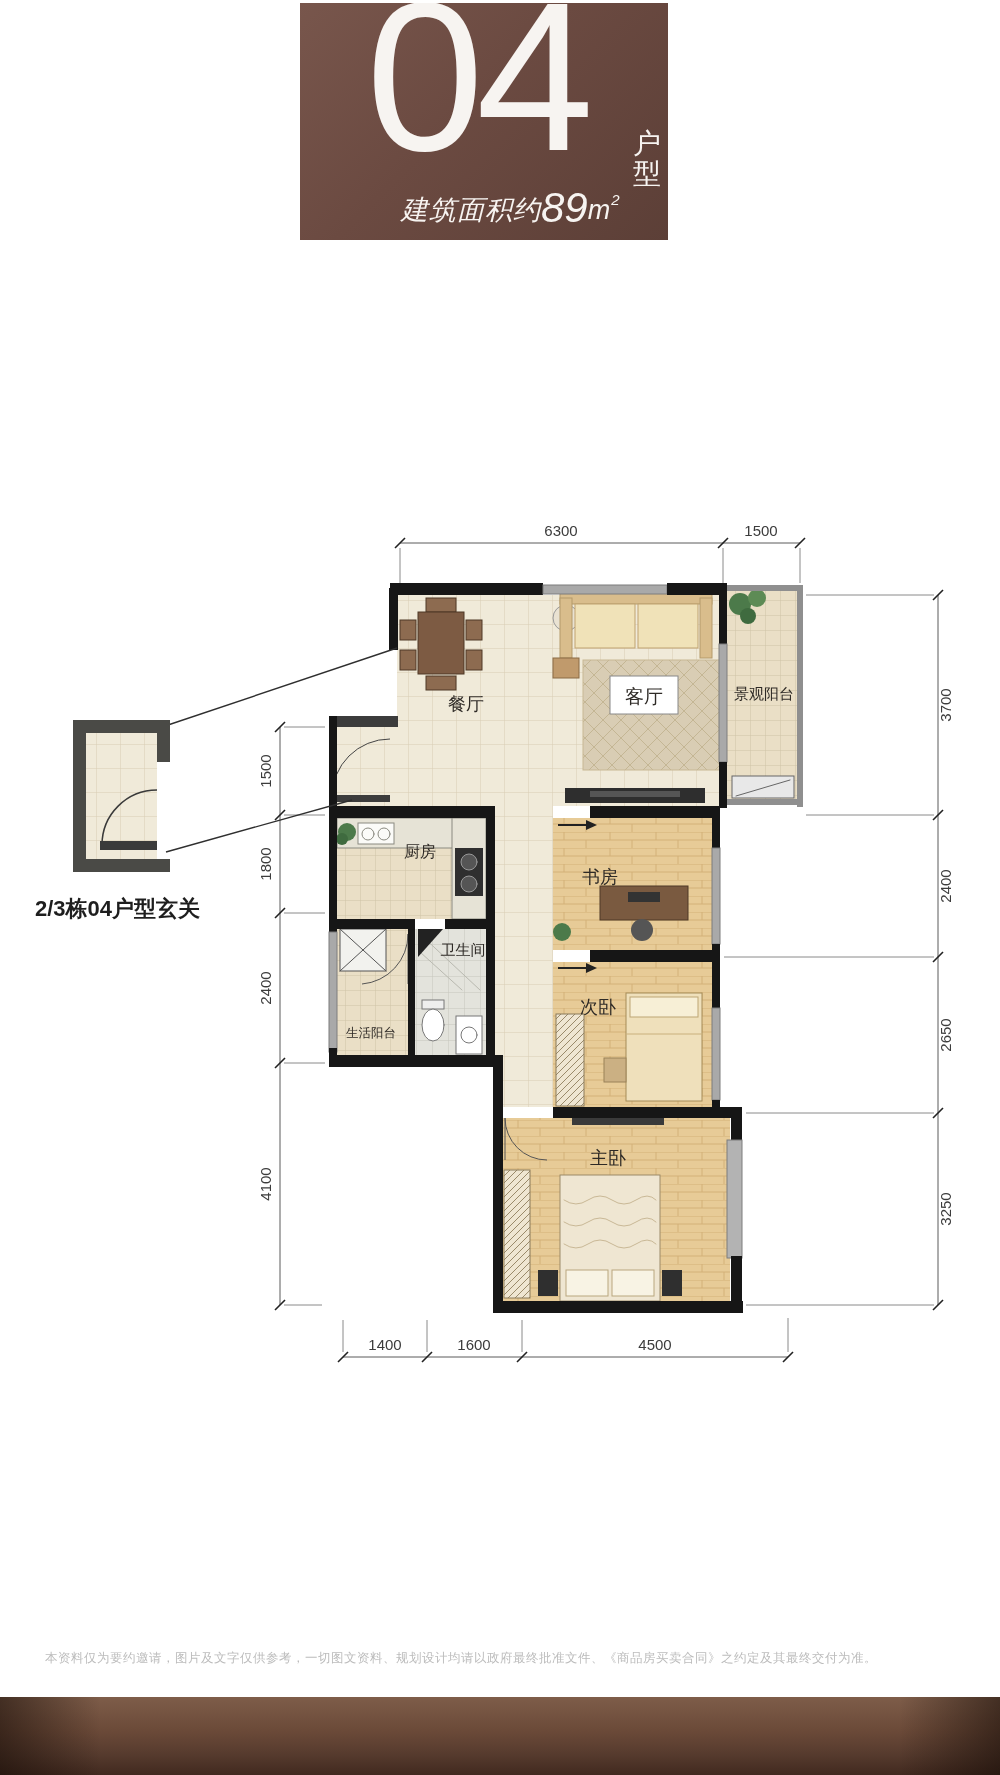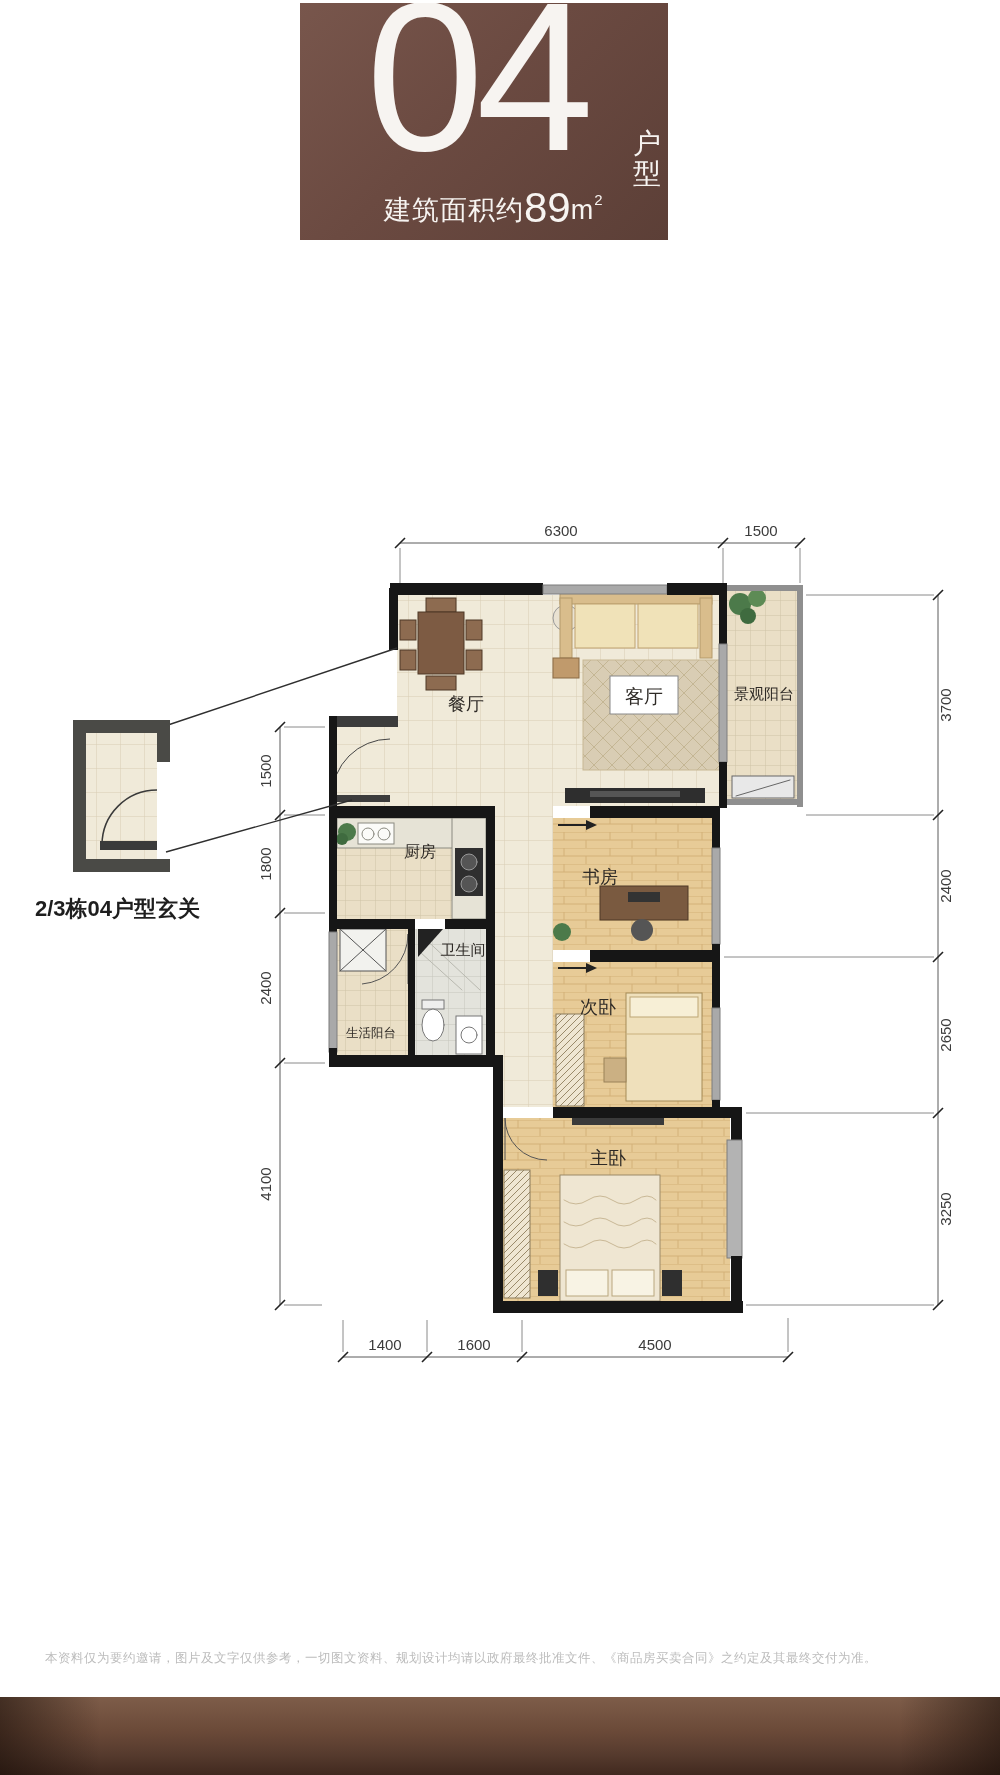--- a/index.html
+++ b/index.html
@@ -15,22 +15,22 @@
   }
   .unit-number{
     position:absolute;left:66px;top:-32px;
     font-size:212px;line-height:1;letter-spacing:-8px;font-weight:400;
   }
   .unit-kind{
     position:absolute;right:7px;top:126px;display:flex;flex-direction:column;
     font-size:28px;line-height:1.08;font-weight:400;
   }
   .area-line{
-    position:absolute;left:84px;bottom:8px;white-space:nowrap;
-    font-size:27px;letter-spacing:1px;
+    position:absolute;left:101px;bottom:8px;white-space:nowrap;
+    font-size:27px;letter-spacing:1px;font-style:italic;
   }
   .area-line .area-num{font-size:42px;vertical-align:-3px;letter-spacing:0;}
   .area-line .area-unit{font-size:27px;}
   .area-line sup{font-size:15px;vertical-align:14px;}
   
   .plan-svg{position:absolute;left:0;top:430px;width:1000px;height:1000px;}
   .plan-svg text{font-family:"Liberation Sans",sans-serif;}
   .room-label{fill:#2e2a26;}
   .dim-label{fill:#3c3c3c;font-size:15px;}
   .dim-line{stroke:#5a5a5a;stroke-width:1;}

